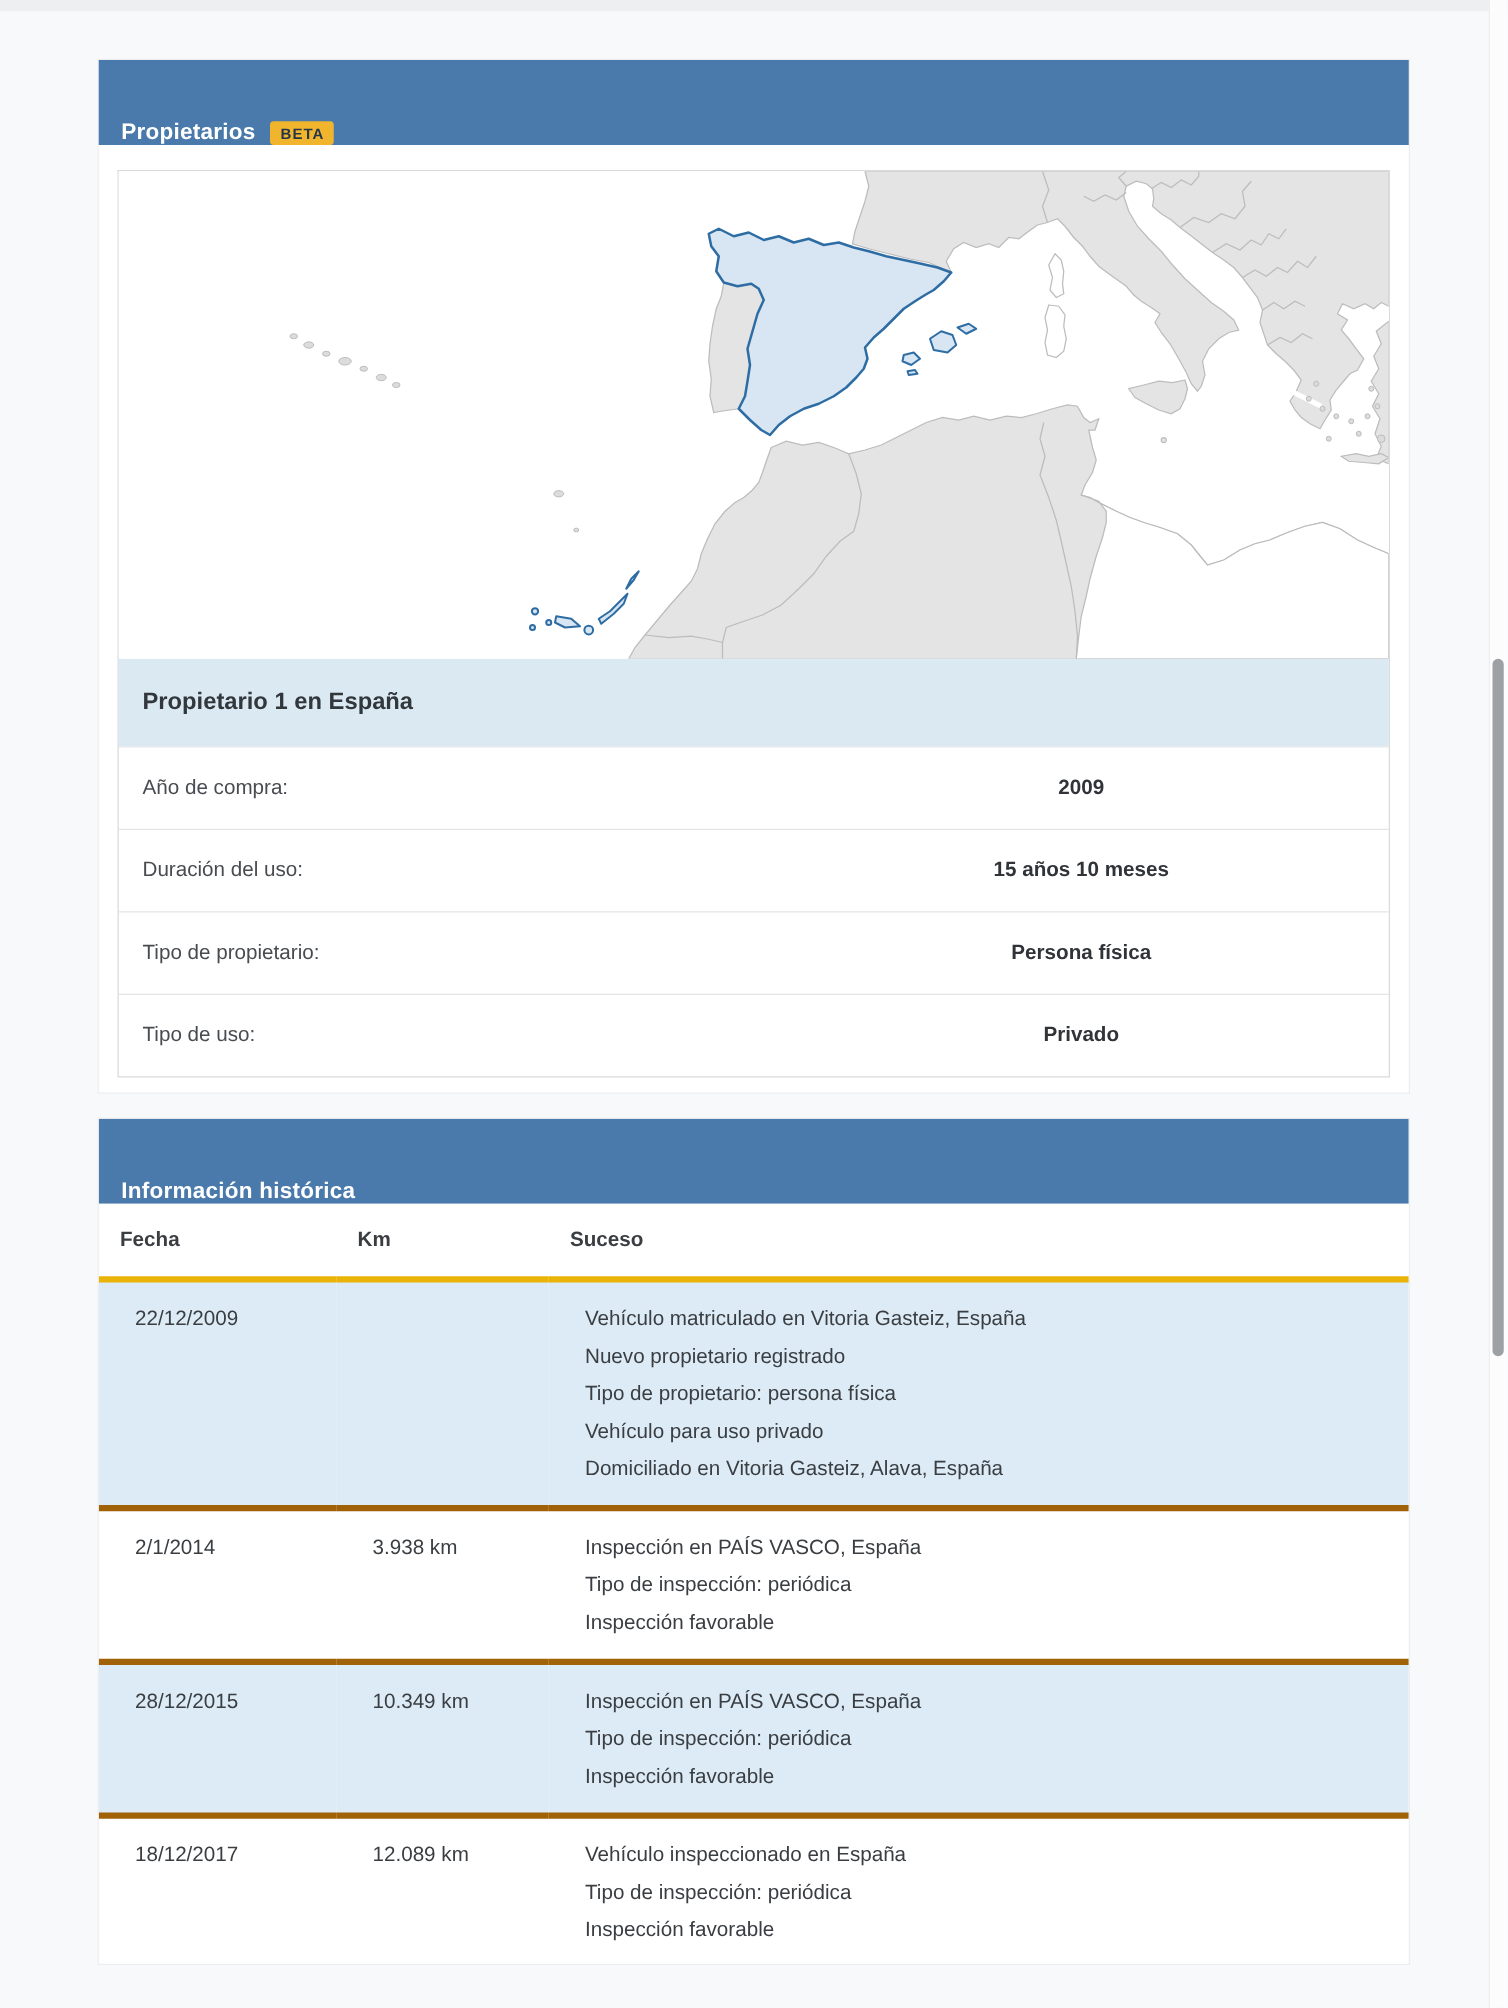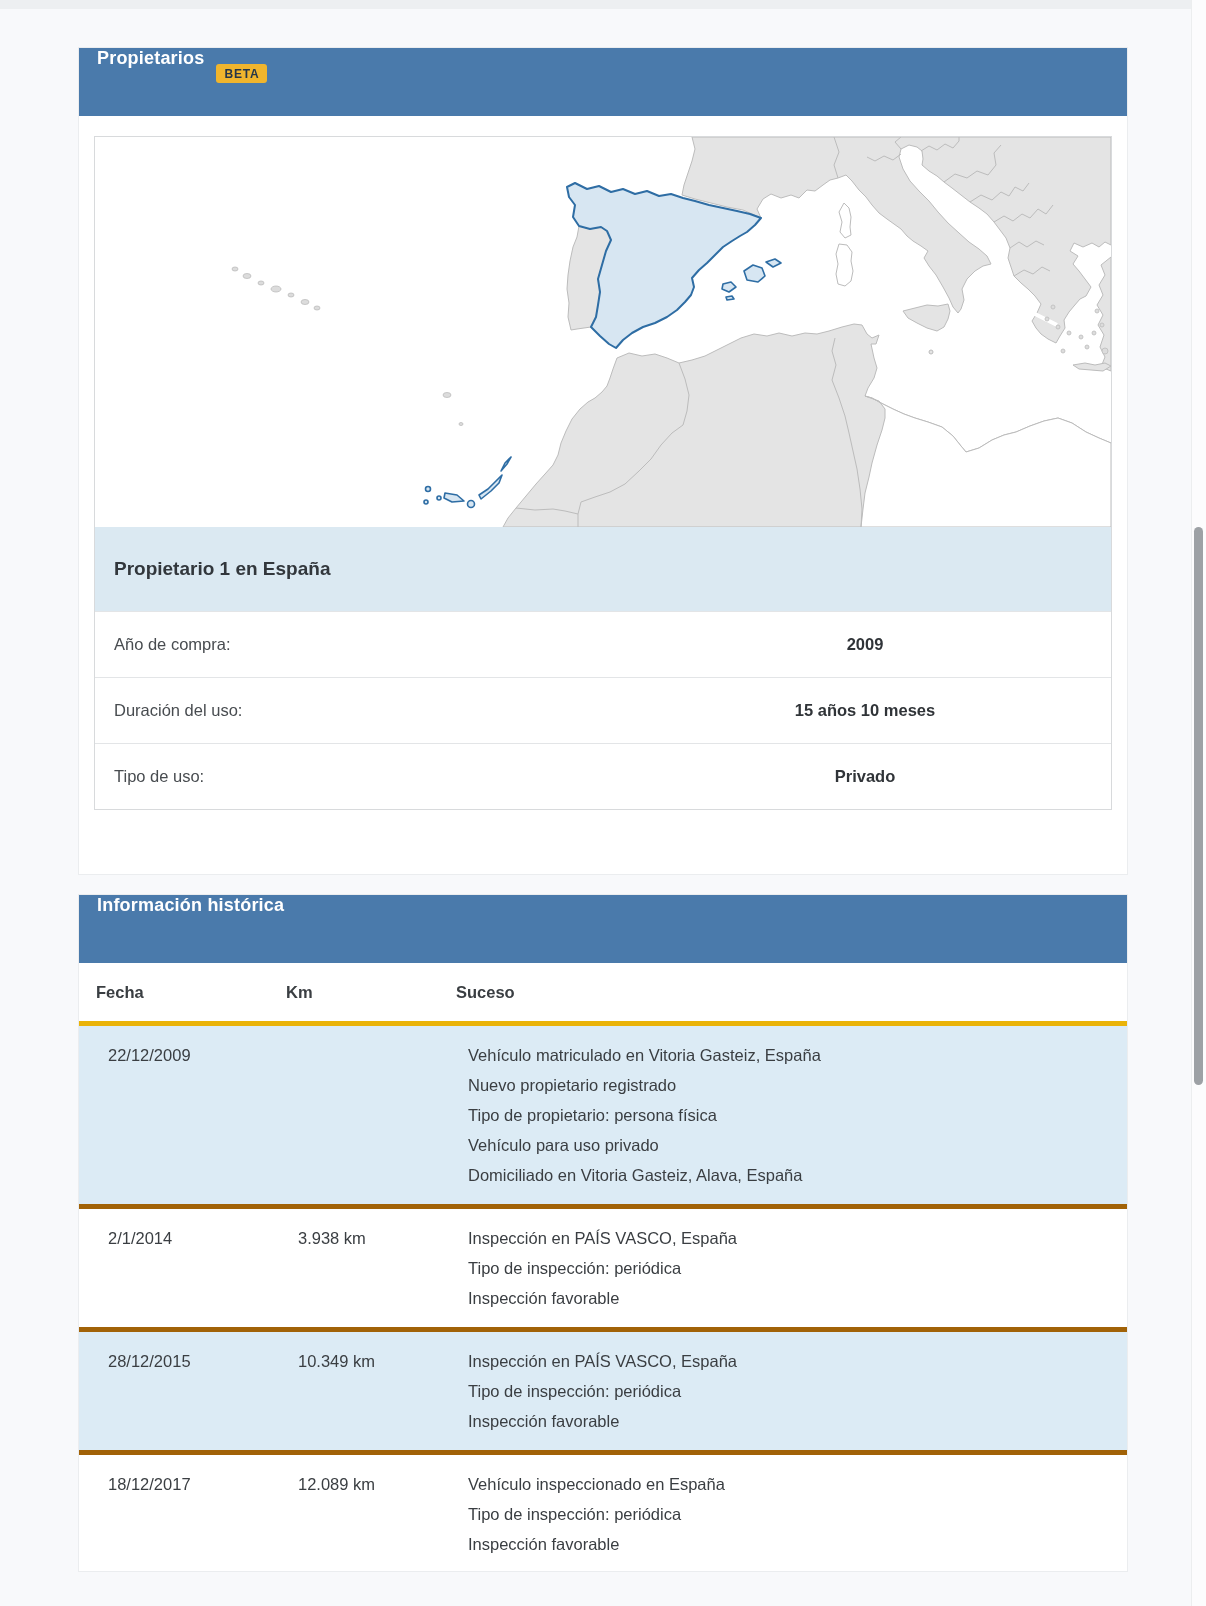--- a/index.html
+++ b/index.html
@@ -15,31 +15,31 @@
     background:#f8f9fb;
     font-family:"Liberation Sans", sans-serif;
     -webkit-font-smoothing:antialiased;
   }
   .top-strip{position:absolute;top:0;left:0;width:1206px;height:9px;background:#edeff1;}
 
   .card{position:absolute;left:78px;width:1050px;background:#fff;border:1px solid #ebedef;box-sizing:border-box;}
   #owners-card{top:47px;height:828px;}
   #history-card{top:894px;height:678px;overflow:hidden;}
 
-  .card-header{height:68px;background:var(--accent);display:flex;align-items:flex-start;padding:0 18px;gap:12px;}
+  .card-header{height:68px;background:var(--accent);display:flex;align-items:flex-end;padding:0 18px;gap:12px;}
   .card-header .title{color:#ffffff;font-size:18px;font-weight:bold;letter-spacing:.2px;}
   .beta{background:var(--badge-bg);color:var(--badge-text);font-size:12px;font-weight:bold;
         padding:4px 8px 3px;border-radius:3px;letter-spacing:.8px;line-height:1;margin-top:16px;}
 
   #owners-body{padding:20px 15px 0 15px;}
   .inner-box{border:1px solid #d8dadc;}
   .map-wrap{height:390px;background:#fff;overflow:hidden;}
   .map-wrap svg{display:block;}
 
-  .band{height:84px;background:var(--band-bg);display:flex;align-items:center;padding-left:19px;
+  .band{height:70px;background:var(--band-bg);display:flex;align-items:center;padding-left:19px;
         font-size:19px;font-weight:bold;color:#32373c;}
   .owner-row{display:grid;grid-template-columns:505px 1fr;align-items:center;height:65px;
              padding-left:19px;border-top:1px solid #e3e5e7;font-size:16.5px;}
   .owner-row .label{color:#484c50;}
   .owner-row .value{color:#303438;font-weight:bold;text-align:center;}
 
   table.history{width:100%;border-collapse:collapse;table-layout:fixed;}
   table.history th{text-align:left;padding:0 17px;height:58px;font-size:16.5px;color:#3a3e42;
                    font-weight:bold;border-bottom:5px solid #eab308;background:#fff;}
   table.history td{padding:14px 29px;font-size:16.5px;color:#3a3e42;line-height:30px;vertical-align:top;}
@@ -176,20 +176,24 @@
 
       <div class="owner-row">
         <span class="label">Año de compra:</span>
         <span class="value">2009</span>
       </div>
       <div class="owner-row">
         <span class="label">Duración del uso:</span>
         <span class="value">15 años 10 meses</span>
       </div>
       <div class="owner-row">
+        <span class="label">Tipo de propietario:</span>
+        <span class="value">Persona física</span>
+      </div>
+      <div class="owner-row">
         <span class="label">Tipo de uso:</span>
         <span class="value">Privado</span>
       </div>
 
     </div>
   </div>
 </section>
 
 <section class="card" id="history-card">
   <div class="card-header">

